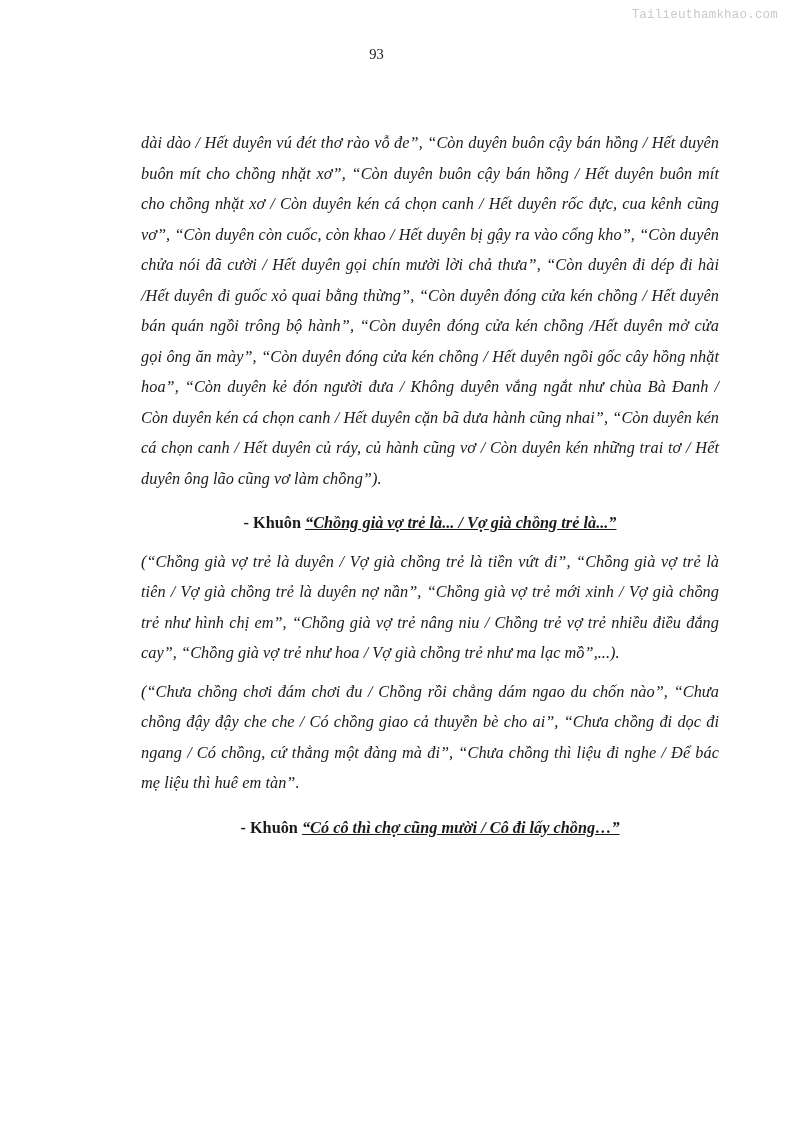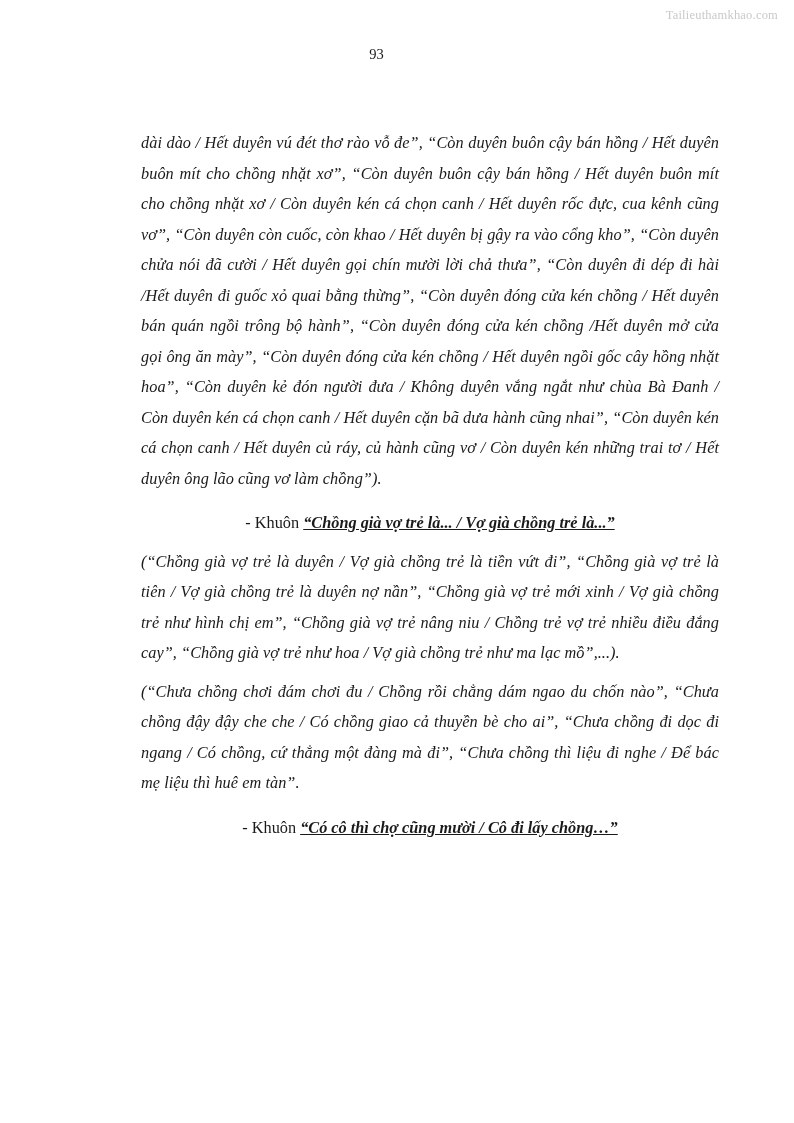--- a/index.html
+++ b/index.html
@@ -18,21 +18,21 @@
   .page {
     position: relative;
     width: 794px;
     height: 1123px;
     box-sizing: border-box;
   }
   .watermark {
     position: absolute;
     top: 8px;
     right: 16px;
-    font-family: Liberation Serif, serif;
+    font-family: Liberation Mono, monospace;
     font-size: 12.5px;
     color: #c9c9c9;
     letter-spacing: 0.2px;
     user-select: none;
   }
   .page-number {
     position: absolute;
     top: 46px;
     left: 0;
     width: 753px;
@@ -57,21 +57,21 @@
     letter-spacing: 0.05px;
   }
   p.heading-par {
     margin: 14px 0 2px 0;
     text-align: center;
     font-size: 16.3px;
     line-height: 30.5px;
   }
   .heading-dash {
     font-style: normal;
-    font-weight: normal;
+    font-weight: bold;
   }
   .heading-quote {
     font-style: italic;
     font-weight: bold;
     text-decoration: underline;
   }
 </style>
 </head>
 <body>
 

